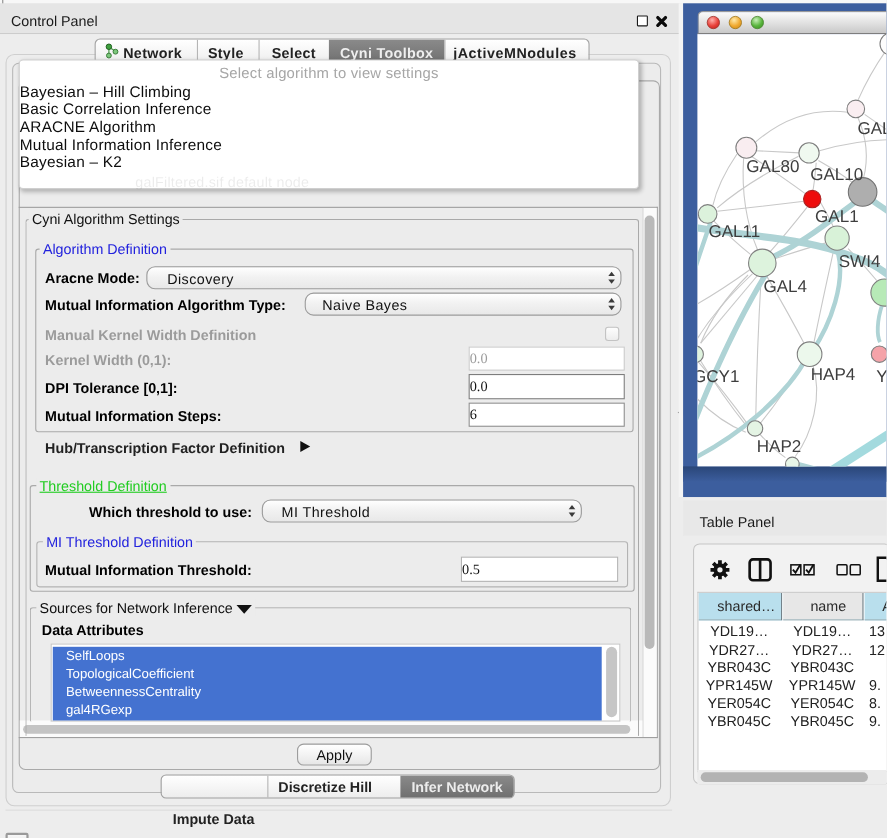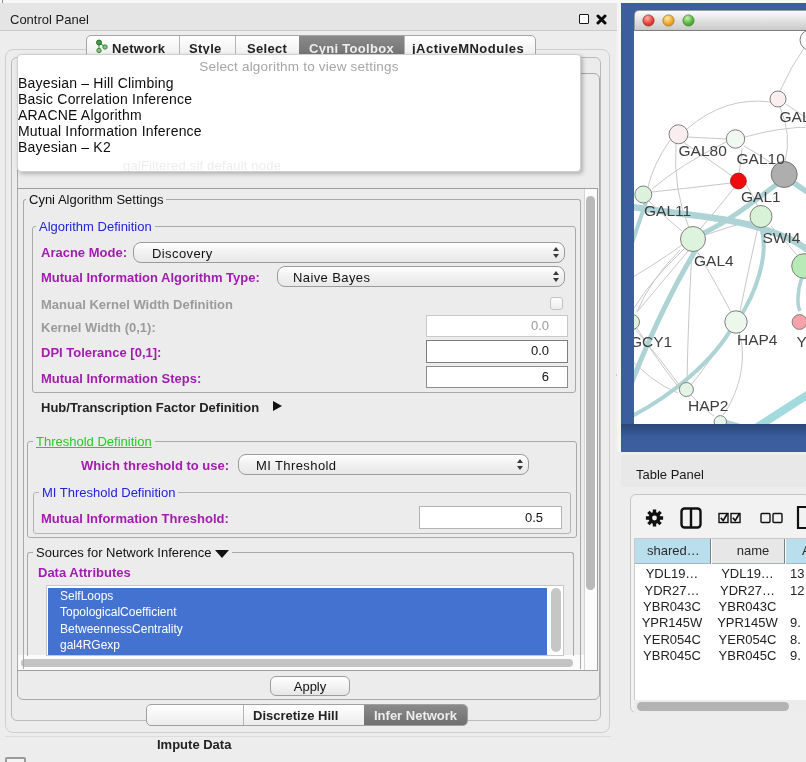--- a/index.html
+++ b/index.html
@@ -1,29 +1,29 @@
 <!DOCTYPE html>
 <html><head>
 <meta charset="utf-8">
 <style>
 * { margin:0; padding:0; box-sizing:border-box; }
 html,body { width:806px; height:762px; overflow:hidden; }
 body { font-family:"Liberation Sans", sans-serif; background:#ededed; position:relative; }
 .abs { position:absolute; }
-.lbl { font-size:13px; font-weight:bold; color:#a21caf; white-space:nowrap; }
+.lbl { font-size:13px; font-weight:bold; color:#000000; white-space:nowrap; }
 .dis { color:#9b9b9b; }
 .gbox { position:absolute; border:1px solid #a9a9a9; border-radius:3px; }
 .gtitle { position:absolute; font-size:13px; background:#ececec; padding:0 3px; white-space:nowrap; }
 .combo { position:absolute; background:linear-gradient(#ffffff,#f2f2f2 45%,#e8e8e8); border:1px solid #9b9b9b; border-radius:8px; font-size:13px; color:#111; }
 .combo .ctext { position:absolute; left:18px; top:3px; letter-spacing:0.4px; }
 .carr { position:absolute; right:5px; top:4px; width:6px; }
 .carr div { width:0; height:0; border-left:3px solid transparent; border-right:3px solid transparent; }
 .cup { border-bottom:4.5px solid #3a3a3a; margin-bottom:2.5px; }
 .cdn { border-top:4.5px solid #3a3a3a; }
-.tfield { position:absolute; background:#fff; font-size:13px; text-align:right; padding-right:18px; }
+.tfield { position:absolute; background:#fff; font-size:13px; text-align:left; padding-right:6px;font-family:Liberation Serif, serif; }
 </style>
 </head>
 <body>
 
 <div class="abs" style="left:0;top:0;width:806px;height:3px;background:#f7f7f7;"></div>
 <div class="abs" style="left:2px;top:0;width:1px;height:7px;background:#8a8a8a;"></div>
 
 <div class="abs" style="left:0;top:3px;width:618px;height:28px;background:#e5e5e5;border-bottom:1px solid #cccccc;"></div>
 <div class="abs" style="left:10px;top:12px;font-size:13px;color:#1a1a1a;">Control Panel</div>
 
@@ -145,21 +145,21 @@
 <div class="abs" style="left:17px;top:54px;width:564px;height:118px;overflow:hidden;font-size:14px;letter-spacing:0.2px;color:#0d0d0d;">
   <div style="position:absolute;left:0;top:5px;width:100%;text-align:center;color:#a6a6a6;font-size:13.5px;">Select algorithm to view settings</div>
   <div style="position:absolute;left:106px;top:104px;color:rgba(0,0,0,0.08);font-size:13px;">galFiltered.sif default node</div>
   <div style="position:absolute;left:1px;top:21px;">Bayesian – Hill Climbing</div>
   <div style="position:absolute;left:1px;top:37px;text-align:center;">Basic Correlation Inference</div>
   <div style="position:absolute;left:1px;top:53px;font-weight:normal;">ARACNE Algorithm</div>
   <div style="position:absolute;left:1px;top:69px;">Mutual Information Inference</div>
   <div style="position:absolute;left:1px;top:85px;">Bayesian – K2</div>
 </div>
 
-<div class="abs" style="left:270px;top:676px;width:80px;height:20px;background:linear-gradient(#ffffff,#f2f2f2 55%,#e6e6e6);border:1px solid #9d9d9d;border-radius:6px;text-align:center;font-size:13px;color:#111;line-height:19px;">Apply</div>
+<div class="abs" style="left:270px;top:676px;width:68px;height:20px;background:linear-gradient(#ffffff,#f2f2f2 55%,#e6e6e6);border:1px solid #9d9d9d;border-radius:6px;text-align:center;font-size:13px;color:#111;line-height:19px;">Apply</div>
 
 <div class="abs" style="left:146px;top:704px;width:322px;height:22px;background:linear-gradient(#ffffff,#ededed);border:1px solid #a0a0a0;border-radius:5px;overflow:hidden;">
   <div class="abs" style="left:96px;top:0;width:1px;height:22px;background:#b5b5b5;"></div>
   <div class="abs" style="left:217px;top:0;width:105px;height:22px;background:linear-gradient(#8a8a8a,#6d6d6d);"></div>
 </div>
 <div class="abs" style="left:157px;top:737px;font-size:13px;font-weight:bold;color:#222;">Impute Data</div>
 <div class="abs" style="left:253px;top:708px;font-size:13px;font-weight:bold;color:#222;">Discretize Hill</div>
 <div class="abs" style="left:374px;top:708px;font-size:13px;font-weight:bold;color:#ededed;">Infer Network</div>
 
 <div class="abs" style="left:5px;top:757px;width:21px;height:10px;background:linear-gradient(#f8f8f8,#e8e8e8);border:2.5px solid #9a9a9a;border-radius:2px;"></div>
@@ -294,21 +294,21 @@
     <rect x="101" y="19.5" width="9" height="9"></rect>
     <path d="M90.8 23.8 l2.4 2.8 4.4-7.4" stroke-width="1.7"></path>
     <path d="M102.8 23.8 l2.4 2.8 4.4-7.4" stroke-width="1.7"></path>
     <rect x="131" y="19.5" width="9" height="9" rx="1"></rect>
     <rect x="143" y="19.5" width="9" height="9" rx="1"></rect>
   </g>
   <path d="M168 13 h8 l5 5 v16 h-13 z" fill="none" stroke="#111" stroke-width="2.2"></path>
 </svg>
 
 <div class="abs" style="left:634px;top:538px;width:172px;height:164px;background:#fff;border:1px solid #c9c9c9;border-right:none;overflow:hidden;font-size:13px;">
-  <div style="position:absolute;left:0;top:0;width:76px;height:25px;background:#b9dfed;border-right:1px solid #73828a;border-bottom:1px solid #9fb6bd;line-height:24px;color:#2a2a2a;padding-left:12px;">shared…</div>
+  <div style="position:absolute;left:0;top:0;width:76px;height:25px;background:#b9dfed;border-right:1px solid #73828a;border-bottom:1px solid #9fb6bd;text-align:center;line-height:24px;color:#2a2a2a;padding-left:12px;">shared…</div>
   <div style="position:absolute;left:77px;top:0;width:73px;height:25px;background:#e7e7e7;border-right:1px solid #73828a;border-bottom:1px solid #9fb6bd;text-align:center;line-height:24px;color:#2a2a2a;padding-left:10px;">name</div>
   <div style="position:absolute;left:151px;top:0;width:40px;height:25px;background:#b9dfed;border-bottom:1px solid #9fb6bd;line-height:24px;color:#2a2a2a;padding-left:16px;">A</div>
 </div>
 <div class="abs" style="left:634px;top:563px;width:172px;height:102px;overflow:hidden;font-size:13px;color:#222;">
   <div style="position:absolute;left:0;top:3px;width:76px;text-align:center;">YDL19…</div>
     <div style="position:absolute;left:77px;top:3px;width:73px;text-align:center;">YDL19…</div>
     <div style="position:absolute;left:156px;top:3px;">13</div>
   <div style="position:absolute;left:0;top:20px;width:76px;text-align:center;">YDR27…</div>
     <div style="position:absolute;left:77px;top:20px;width:73px;text-align:center;">YDR27…</div>
     <div style="position:absolute;left:156px;top:20px;">12</div>

